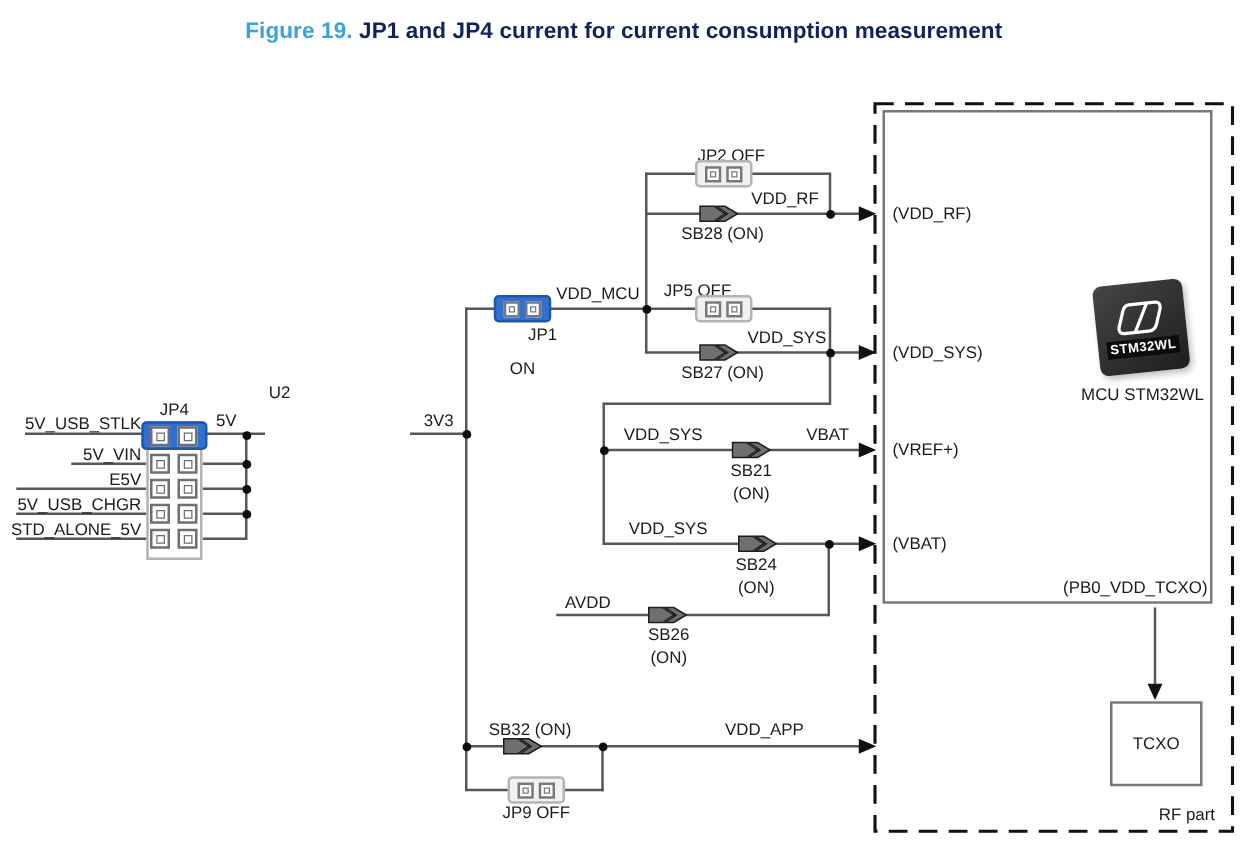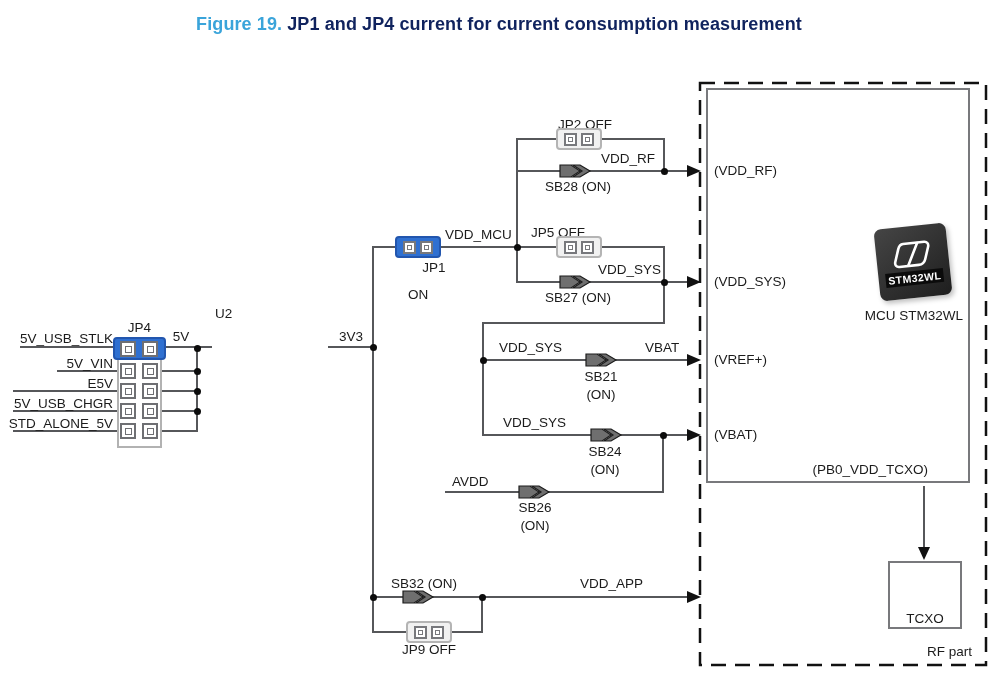--- a/index.html
+++ b/index.html
@@ -221,29 +221,29 @@
 
   <svg class="dashedsvg" width="292" height="588">
     <rect x="2" y="2" width="286" height="582" fill="none" stroke="#111" stroke-width="2.5" stroke-dasharray="15 9"></rect>
   </svg>
 
   <div class="box" style="left:706px;top:88px;width:264px;height:395px"></div>
   <div class="lbl" style="left:714px;top:163px">(VDD_RF)</div>
   <div class="lbl" style="left:714px;top:274px">(VDD_SYS)</div>
   <div class="lbl" style="left:714px;top:352px">(VREF+)</div>
   <div class="lbl" style="left:714px;top:427px">(VBAT)</div>
-  <div class="lbl rt" style="left:792px;top:462px;width:136px">(PB0_VDD_TCXO)</div>
+  <div class="lbl rt" style="left:830px;top:462px;width:136px">(PB0_VDD_TCXO)</div>
 
   <div class="chip">
     <svg class="stlogo" width="44" height="28" viewBox="0 0 44 28">
       <path d="M14,3 L35,3 C38,3 39.6,5.4 38.6,8.4 L34.4,20.6 C33.4,23.6 30.6,25.5 27.5,25.5 L8,25.5 C5,25.5 3.4,23.1 4.4,20.1 L8.6,7.9 C9.6,4.9 11.5,3 14,3 Z"></path>
       <line x1="28" y1="3.5" x2="17" y2="25"></line>
     </svg>
     <span class="marking">STM32WL</span>
   </div>
   <div class="lbl ctr" style="left:858px;top:308px;width:112px">MCU STM32WL</div>
 
-  <div class="box" style="left:888px;top:561px;width:74px;height:68px;display:flex;align-items:flex-end;justify-content:center">
+  <div class="box" style="left:888px;top:561px;width:74px;height:68px;display:flex;align-items:center;justify-content:center">
     <div class="lbl" style="position:static">TCXO</div>
   </div>
   <div class="lbl rt" style="left:872px;top:644px;width:100px">RF part</div>
 
 </div>
 
 </body></html>

